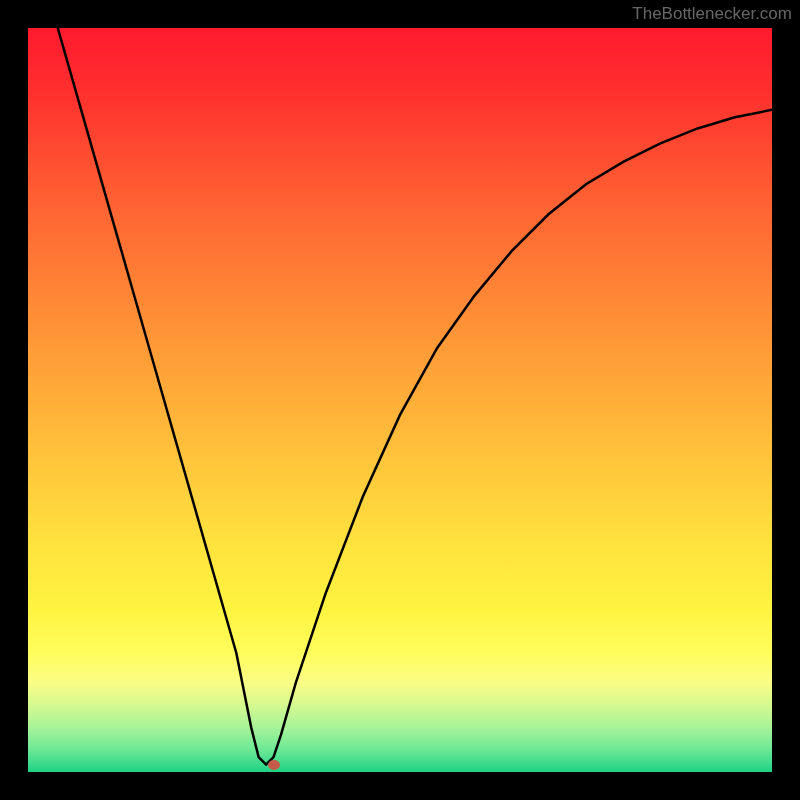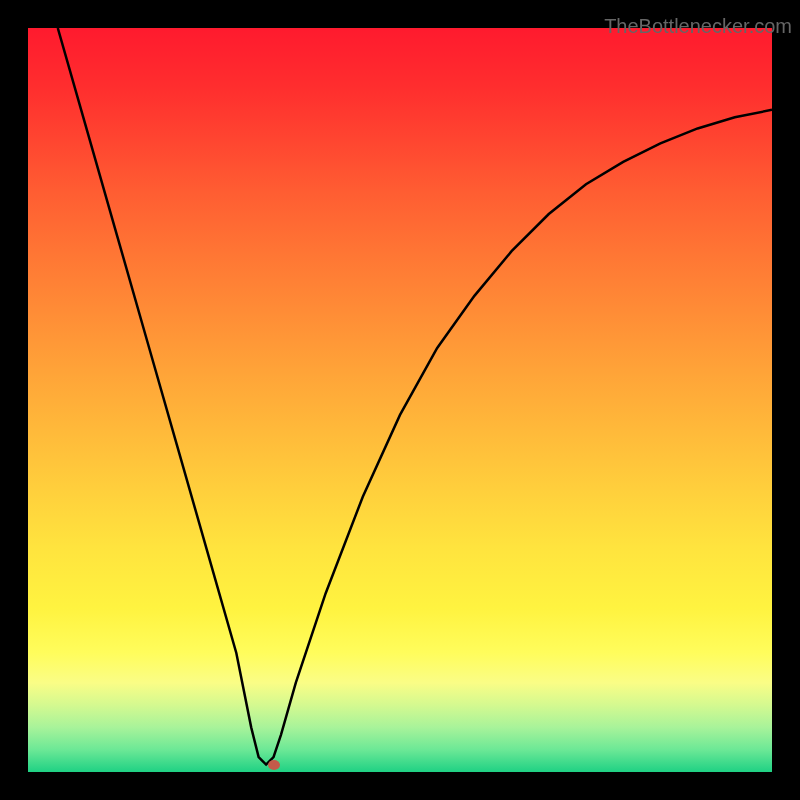--- a/index.html
+++ b/index.html
@@ -12,23 +12,22 @@
       height: 800px;
       background: #000;
       position: relative;
       font-family: Arial, sans-serif;
     }
     .watermark {
       position: absolute;
       top: 4px;
       right: 8px;
       color: #666;
-      font-size: 20px;
+      font-size: 17px;
       z-index: 10;
-      margin-top: 11px;
     }
     .chart-area {
       position: absolute;
       left: 28px;
       top: 28px;
       width: 744px;
       height: 744px;
       background: linear-gradient(to bottom,
         #ff1a2e 0%,
         #ff2e2e 8%,

